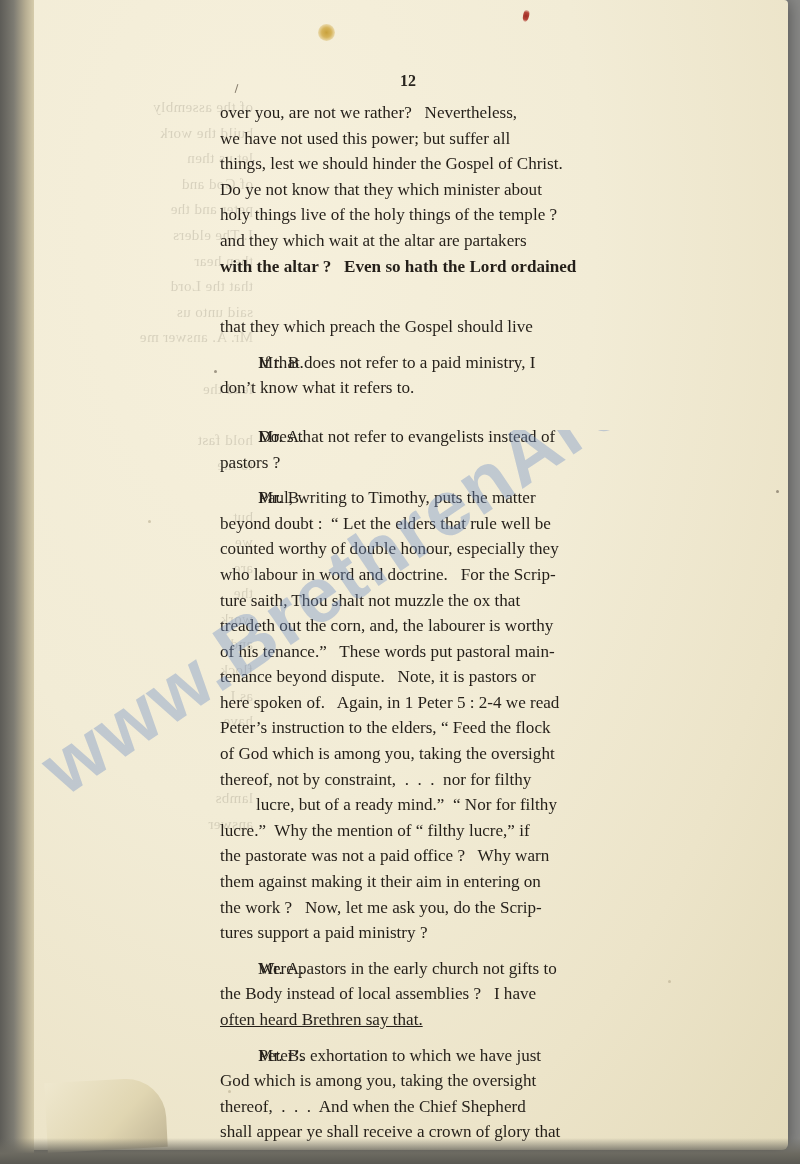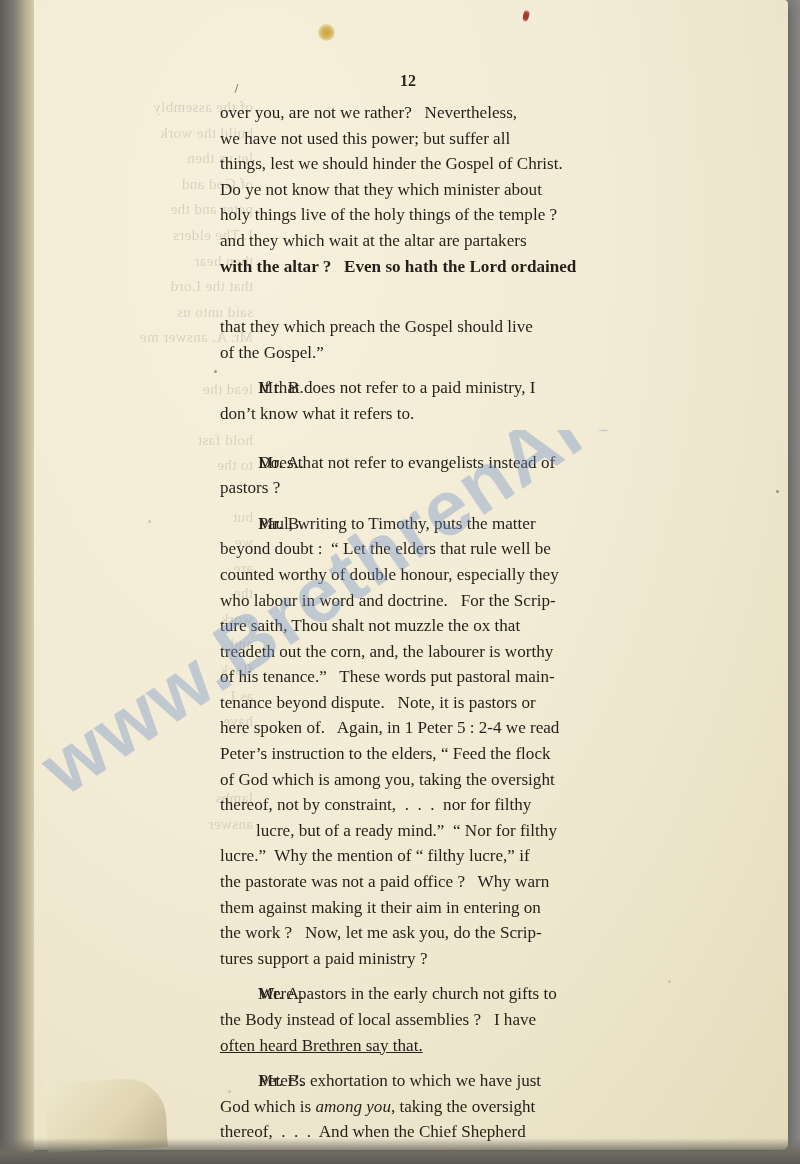--- a/index.html
+++ b/index.html
@@ -173,21 +173,21 @@
     left: -24px;
     top: 0;
     width: 0;
     white-space: nowrap;
   }
   .para.has-speaker {
     padding-left: 0;
     text-indent: 62px;
   }
   .sp-label { letter-spacing: 0.3px; }
-  .ital { font-style: italic; }
+  .ital { }
 </style>
 </head>
 <body>
 
 <div id="page">
 
   <div class="sheet-under"></div>
   <div class="sheet">
 
     <div class="showthrough" id="showthrough">
@@ -230,21 +230,20 @@
     <div class="body" id="body">
         <div class="para quote-start">
           <span style="display: block; white-space: pre; text-indent: 0px;">over you, are not we rather?   Nevertheless,</span>
           <span style="display: block; white-space: pre; text-indent: 0px;">we have not used this power; but suffer all</span>
           <span style="display: block; white-space: pre; text-indent: 0px;">things, lest we should hinder the Gospel of Christ.</span>
           <span style="display: block; white-space: pre; text-indent: 0px;">Do ye not know that they which minister about</span>
           <span style="display: block; white-space: pre; text-indent: 0px;">holy things live of the holy things of the temple ?</span>
           <span style="display: block; white-space: pre; text-indent: 0px;">and they which wait at the altar are partakers</span>
           <span style="display: block; white-space: pre; text-indent: 0px; font-weight: bold;">with the altar ?   Even so hath the Lord ordained</span>
           <span style="display: block; white-space: pre; text-indent: 0px; margin-top: 35px;">that they which preach the Gospel should live</span>
-          <span style="display: block; white-space: pre; text-indent: 0px;">of the Gospel.”</span>
         </div>
         <div class="para has-speaker">
           <span class="speaker"><span class="sp-label">Mr. B.</span></span>
           <span style="display: block; white-space: pre; text-indent: 0px;">         If that does not refer to a paid ministry, I</span>
           <span style="display: block; white-space: pre; text-indent: 0px;">don’t know what it refers to.</span>
         </div>
         <div class="para has-speaker">
           <span class="speaker"><span class="sp-label">Mr. A.</span></span>
           <span style="display: block; white-space: pre; text-indent: 0px; margin-top: 23px;">         Does that not refer to evangelists instead of</span>
           <span style="display: block; white-space: pre; text-indent: 0px;">pastors ?</span>

